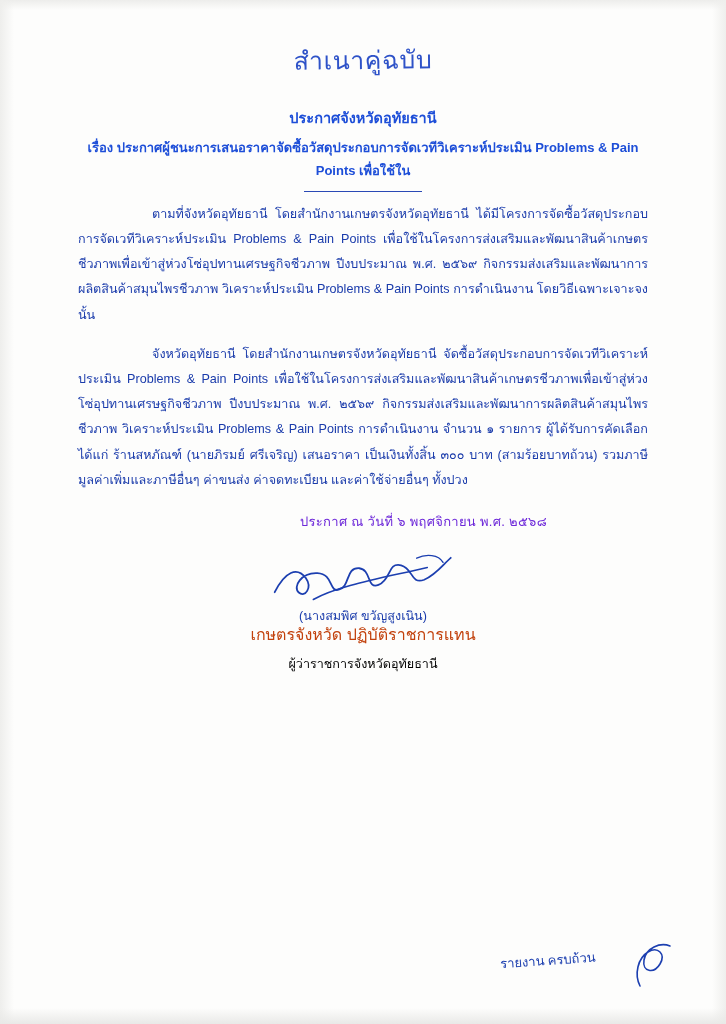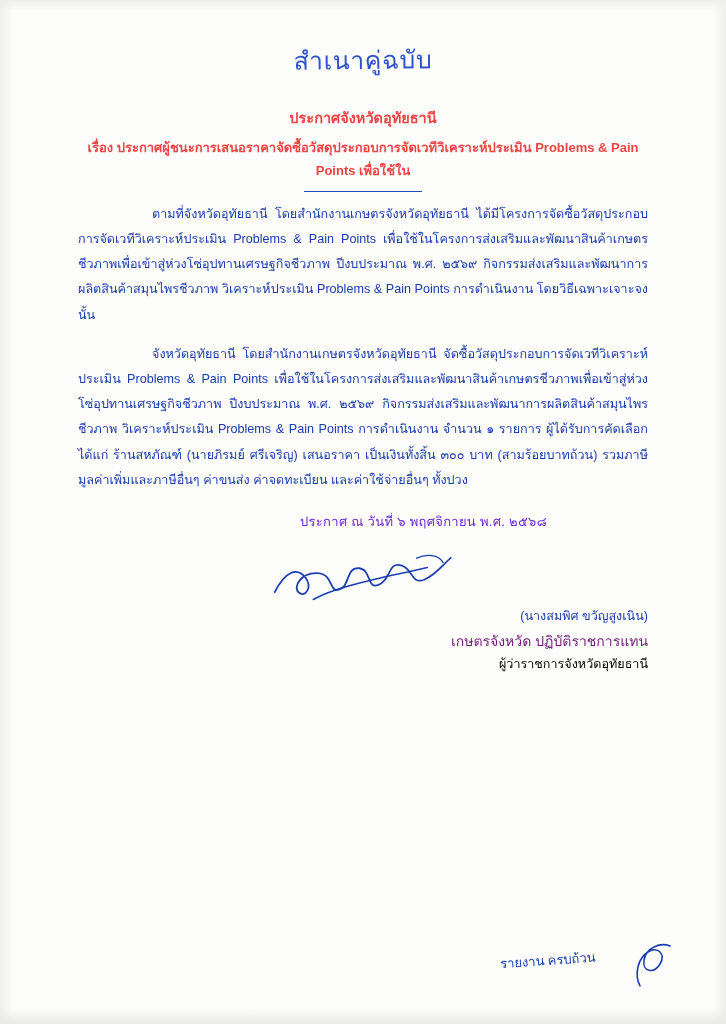--- a/index.html
+++ b/index.html
@@ -62,21 +62,21 @@
     margin-bottom: 26px;
     font-family: "Liberation Serif", serif;
     transform: rotate(-0.6deg);
   }
 
   .head-block {
     text-align: center;
     line-height: 1.75;
     font-size: 13.5px;
     font-weight: bold;
-    color: #ef4444;
+    color: #1d4ed8;
   }
   .head-line-1 { font-size: 14.5px; margin-bottom: 6px; }
   .head-line-2, .head-line-3 { font-size: 13px; }
   .head-line-4 { font-size: 13px; margin-top: 2px; }
 
   .divider {
     width: 118px;
     margin: 8px auto 0 auto;
     border-top: 1px solid #2a49b5;
     height: 0;
@@ -95,21 +95,21 @@
   .announce-line {
     margin-top: 18px;
     font-size: 13px;
     color: #6d28d9;
     padding-left: 222px;
     letter-spacing: 0.3px;
   }
 
   .sign-area {
     margin-top: 28px;
-    text-align: right;
+    text-align: center;
     position: relative;
     height: 120px;
   }
   .signature {
     position: absolute;
     left: 50%;
     top: -4px;
     transform: translateX(-50%) rotate(-4deg);
     width: 190px;
     height: 46px;
@@ -117,23 +117,23 @@
   .sign-name {
     position: absolute;
     left: 0; right: 0;
     top: 46px;
     font-size: 12.6px;
     color: #1a3bab;
   }
   .sign-pos1 {
     position: absolute;
     left: 0; right: 0;
-    top: 70px;
-    font-size: 14px;
-    color: #701a75;
+    top: 62px;
+    font-size: 16px;
+    color: #c2410c;
   }
   .sign-pos2 {
     position: absolute;
     left: 0; right: 0;
     top: 94px;
     font-size: 12.6px;
     color: #000000;
   }
 
   .bottom-marks {

